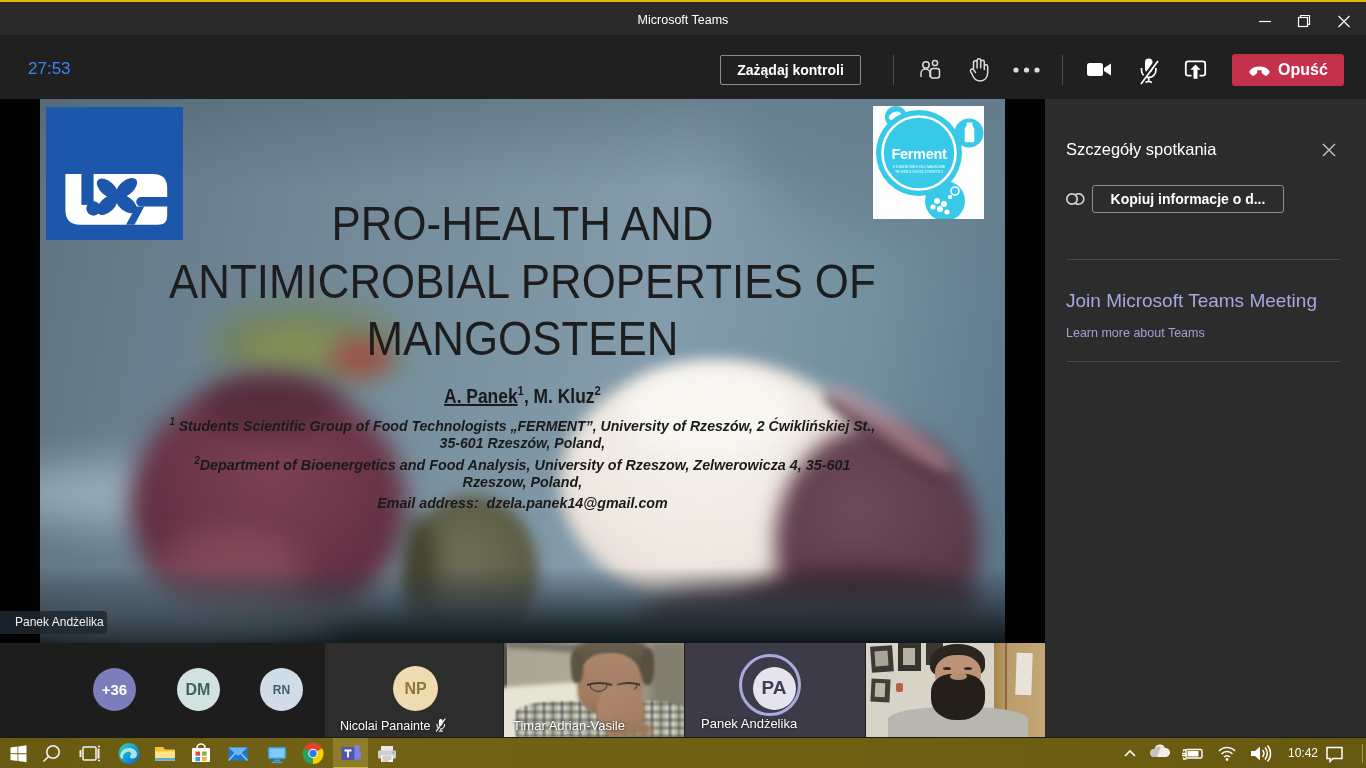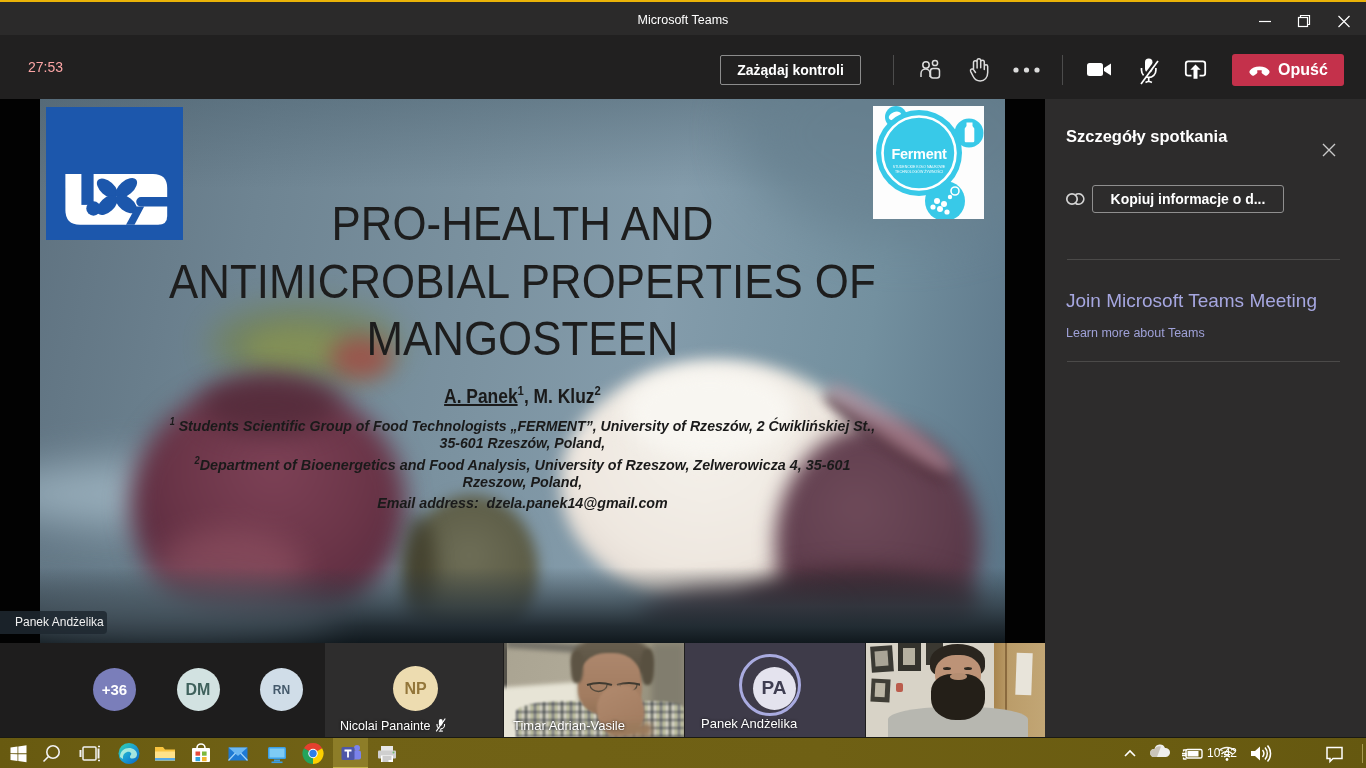--- a/index.html
+++ b/index.html
@@ -2,45 +2,45 @@
 <html><head><meta charset="utf-8"><style>
 *{margin:0;padding:0;box-sizing:border-box}
 html,body{width:1366px;height:768px;background:#000;font-family:"Liberation Sans",sans-serif;overflow:hidden}
 #page{position:relative;width:1366px;height:768px;background:#020202}
 .abs{position:absolute}
 
 #titlebar{position:absolute;left:0;top:0;width:1366px;height:35px;background:#2b2a2a;border-top:2px solid #eab308}
 #titletext{position:absolute;left:0;right:0;top:0;height:35px;line-height:36px;text-align:center;color:#fff;font-size:12.5px}
 
 #controlbar{position:absolute;left:0;top:35px;width:1366px;height:64px;background:#212020}
-#timer{position:absolute;left:28px;top:24px;color:#fca5a5;font-size:14px}
+#timer{position:absolute;left:28px;top:24px;color:#3b82f6;font-size:17px}
 .ctlbtn{position:absolute;border:1px solid #8c8c8c;border-radius:2px;color:#fff;font-weight:bold;font-size:14px;display:flex;align-items:center;justify-content:center}
 #reqctl{left:720px;top:20px;width:141px;height:30px}
 .vdiv{position:absolute;width:1px;top:20px;height:30px;background:#4c4c4c}
 #leave{position:absolute;left:1232px;top:19px;width:112px;height:32px;background:#c4314b;border-radius:3px;display:flex;align-items:center;justify-content:center;color:#fff;font-weight:bold;font-size:16px}
 
 #slide{position:absolute;left:40px;top:99px;width:965px;height:544px;overflow:hidden;background:linear-gradient(100deg,#5f7280 0%,#6e8492 22%,#7b92a0 45%,#849cab 62%,#73909f 82%,#5a7487 100%)}
 .blob{position:absolute;border-radius:50%}
 #namelabel{position:absolute;left:0;top:611px;width:107px;height:23px;background:rgba(30,40,48,.85);border-radius:0 4px 4px 0;color:#f0f0f0;font-size:12px;line-height:23px;padding-left:15px;white-space:nowrap;overflow:hidden}
 
 #panel{position:absolute;left:1045px;top:99px;width:321px;height:638px;background:#2d2c2c}
-#paneltitle{position:absolute;left:21px;top:28px;font-size:16.5px;font-weight:bold;color:#fff}
+#paneltitle{position:absolute;left:21px;top:41px;font-size:16.5px;font-weight:normal;color:#fff}
 #copybtn{position:absolute;left:47px;top:86px;width:192px;height:28px;border:1.5px solid #8f8f8f;border-radius:3px;color:#fff;font-weight:bold;font-size:14px;display:flex;align-items:center;justify-content:center}
 .phr{position:absolute;left:22px;width:273px;height:1px;background:#4b4a49}
 #joinlink{position:absolute;left:21px;top:191px;font-size:19px;color:#a6a7e0;}
 #learnlink{position:absolute;left:21px;top:227px;font-size:12.5px;color:#9fa1d8}
 
 #strip{position:absolute;left:0;top:643px;width:1045px;height:94px;background:#1e1d1d}
 .tile{position:absolute;top:0;height:118px;overflow:hidden}
 .avatar{position:absolute;border-radius:50%;display:flex;align-items:center;justify-content:center;font-weight:bold}
 .vname{position:absolute;color:#fff;font-size:13px;text-shadow:0 0 3px rgba(0,0,0,.8)}
 
 #taskbar{position:absolute;left:0;top:737px;width:1366px;height:31px;background:linear-gradient(90deg,#685a10 0%,#716216 25%,#6f6014 60%,#6a5c11 85%,#655810 100%);border-top:1px solid #1a1a14}
 .tbi{position:absolute;top:0;width:36px;height:31px;display:flex;align-items:center;justify-content:center}
-#clock{position:absolute;left:1200px;top:0;width:44px;text-align:center;color:#fff;font-size:12px;line-height:31px}
+#clock{position:absolute;left:1288px;top:0;width:44px;color:#fff;font-size:12px;line-height:31px}
 </style></head>
 <body>
 <div id="page">
 
 <div id="titlebar">
   <div id="titletext">Microsoft Teams</div>
   <svg class="abs" style="left:1253px;top:0" width="113" height="35">
     <line x1="6" y1="19.5" x2="18" y2="19.5" stroke="#fff" stroke-width="1.2"></line>
     <rect x="45.5" y="15.5" width="9" height="9" fill="none" stroke="#fff" stroke-width="1.2"></rect>
     <path d="M47.5 15.5 v-2 h9 v9 h-2" fill="none" stroke="#fff" stroke-width="1.2"></path>

